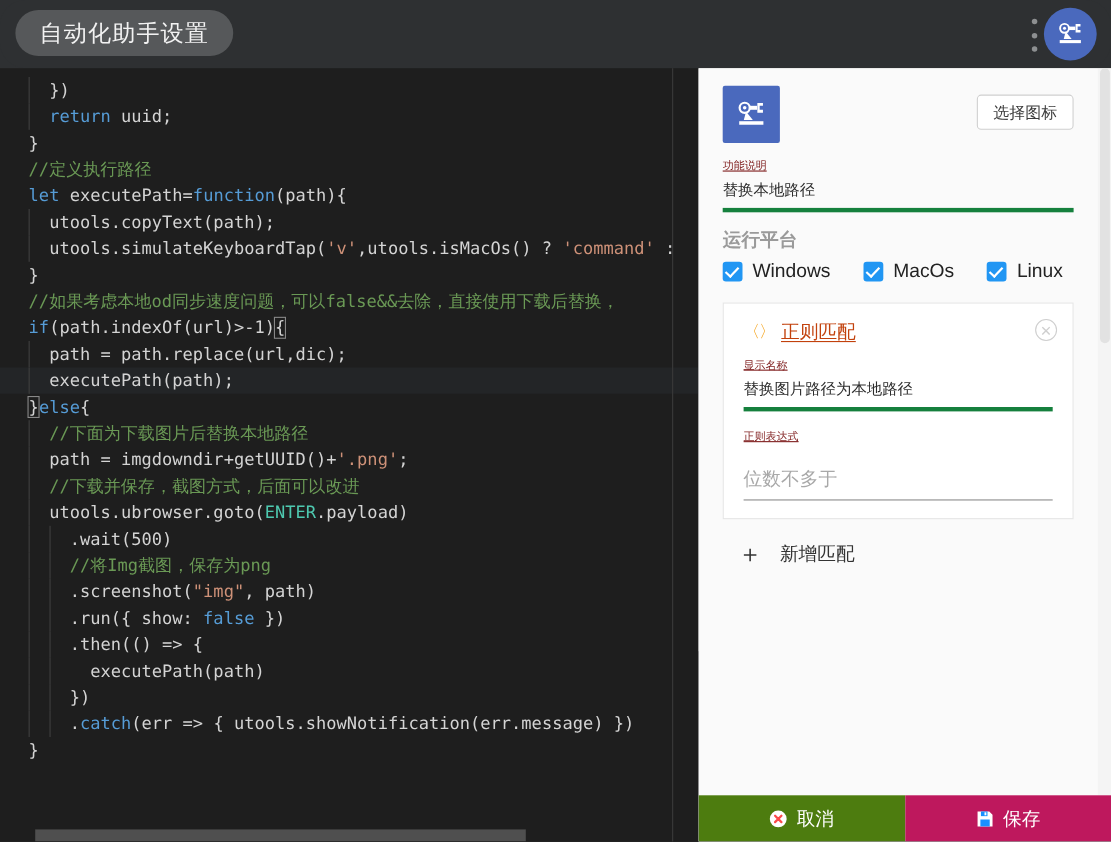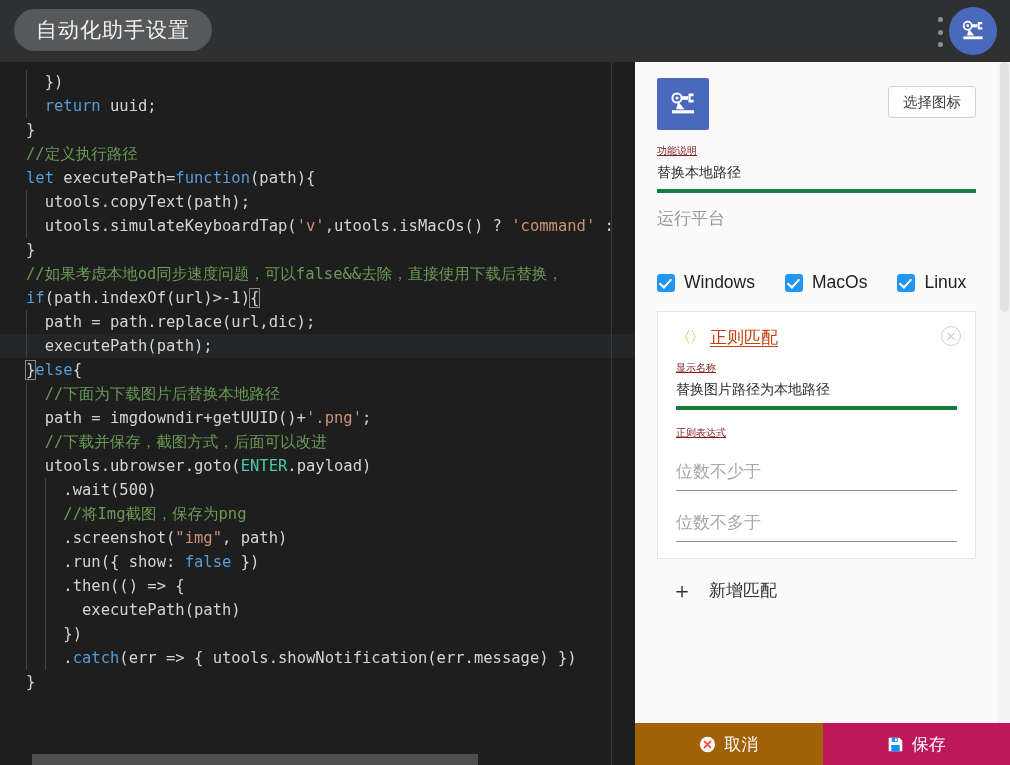--- a/index.html
+++ b/index.html
@@ -159,23 +159,24 @@
   }
   .field-empty {
     font-size: 17px; color: #a8a8a8;
     padding: 4px 0 7px 0;
     border-bottom: 1px solid #8c8c8c;
   }
 
   .section-label {
     font-size: 17px; color: #9a9a9a;
     margin: 14px 0 6px 0;
+    font-weight: bold;
   }
   .platforms { display: flex; align-items: center; gap: 30px; }
-  .plat { display: flex; align-items: center; gap: 9px; margin-top: 36px; }
+  .plat { display: flex; align-items: center; gap: 9px; }
   .cbox {
     width: 18px; height: 18px;
     background: #2196f3;
     border-radius: 3px;
     position: relative;
     flex: 0 0 auto;
   }
   .cbox::after {
     content: ""; position: absolute;
     left: 5px; top: 2px;
@@ -250,21 +251,21 @@
     width: 375px; height: 42px;
     display: flex;
   }
   .foot-btn {
     flex: 1; height: 42px;
     display: flex; align-items: center; justify-content: center;
     gap: 8px;
     color: #fff; font-size: 17px;
     cursor: pointer; border: none;
   }
-  #cancel-btn { background: #a16207; }
+  #cancel-btn { background: #4d7c0f; }
   #save-btn   { background: #be185d; }
 </style>
 </head>
 <body>
 
 <div id="topbar">
   <div id="title-badge">自动化助手设置</div>
 
   <div id="kebab-menu">
     <span></span>
@@ -341,23 +342,20 @@
 
       <div class="card-field">
         <div class="field-label">显示名称</div>
         <div class="field-value">替换图片路径为本地路径</div>
       </div>
 
       <div class="card-field">
         <div class="field-label">正则表达式</div>
       </div>
 
-      <div class="card-field">
-        <div class="field-empty">位数不少于</div>
-      </div>
 
       <div class="card-field">
         <div class="field-empty">位数不多于</div>
       </div>
     </div>
 
     <div id="add-match">
       <span id="add-plus">＋</span>
       <span>新增匹配</span>
     </div>

